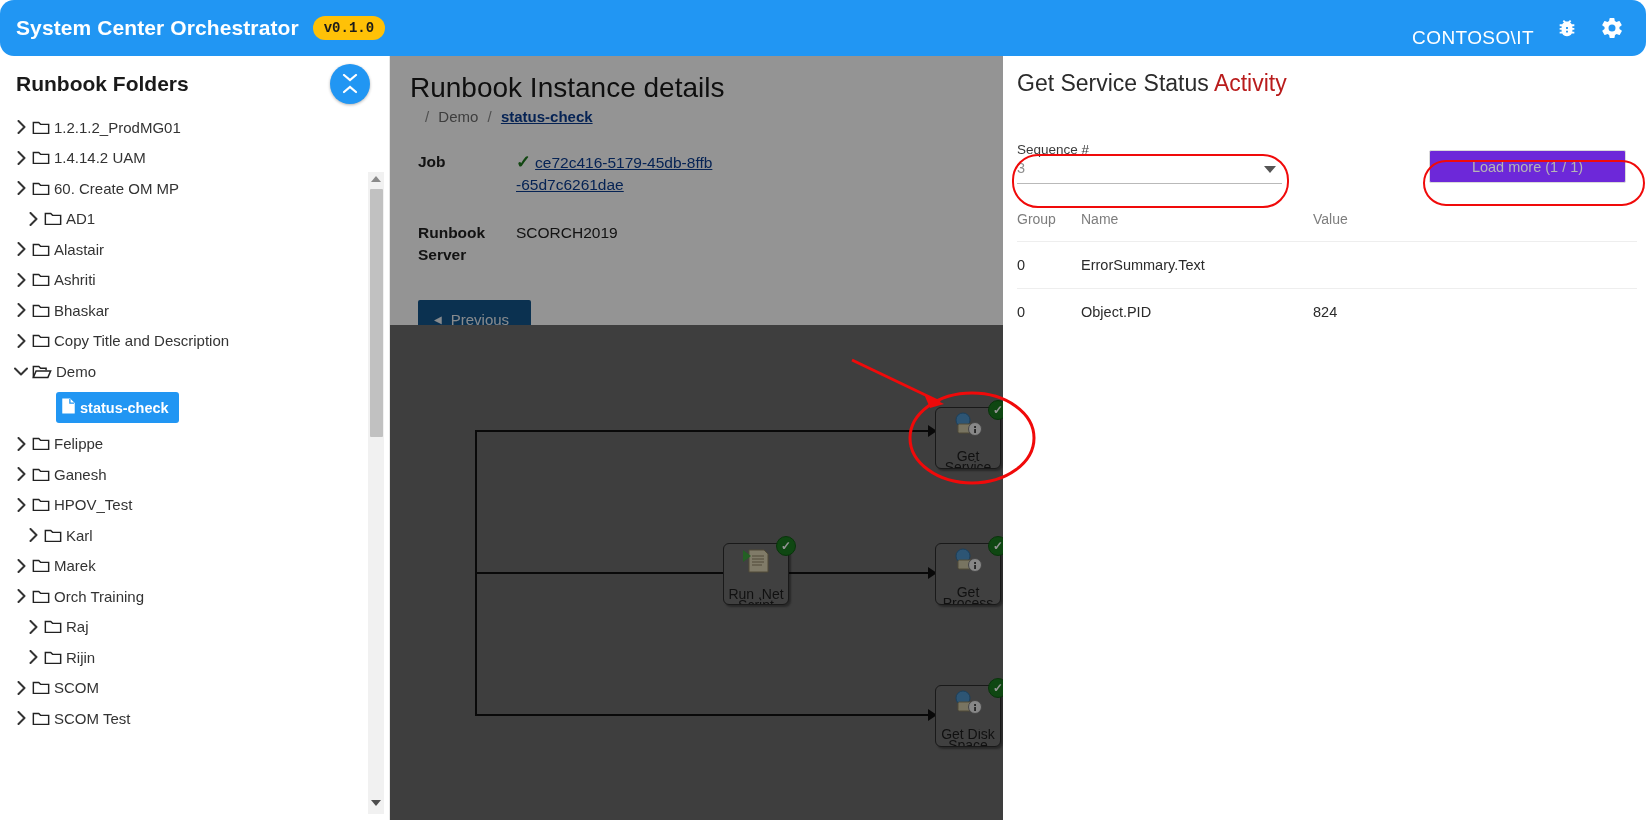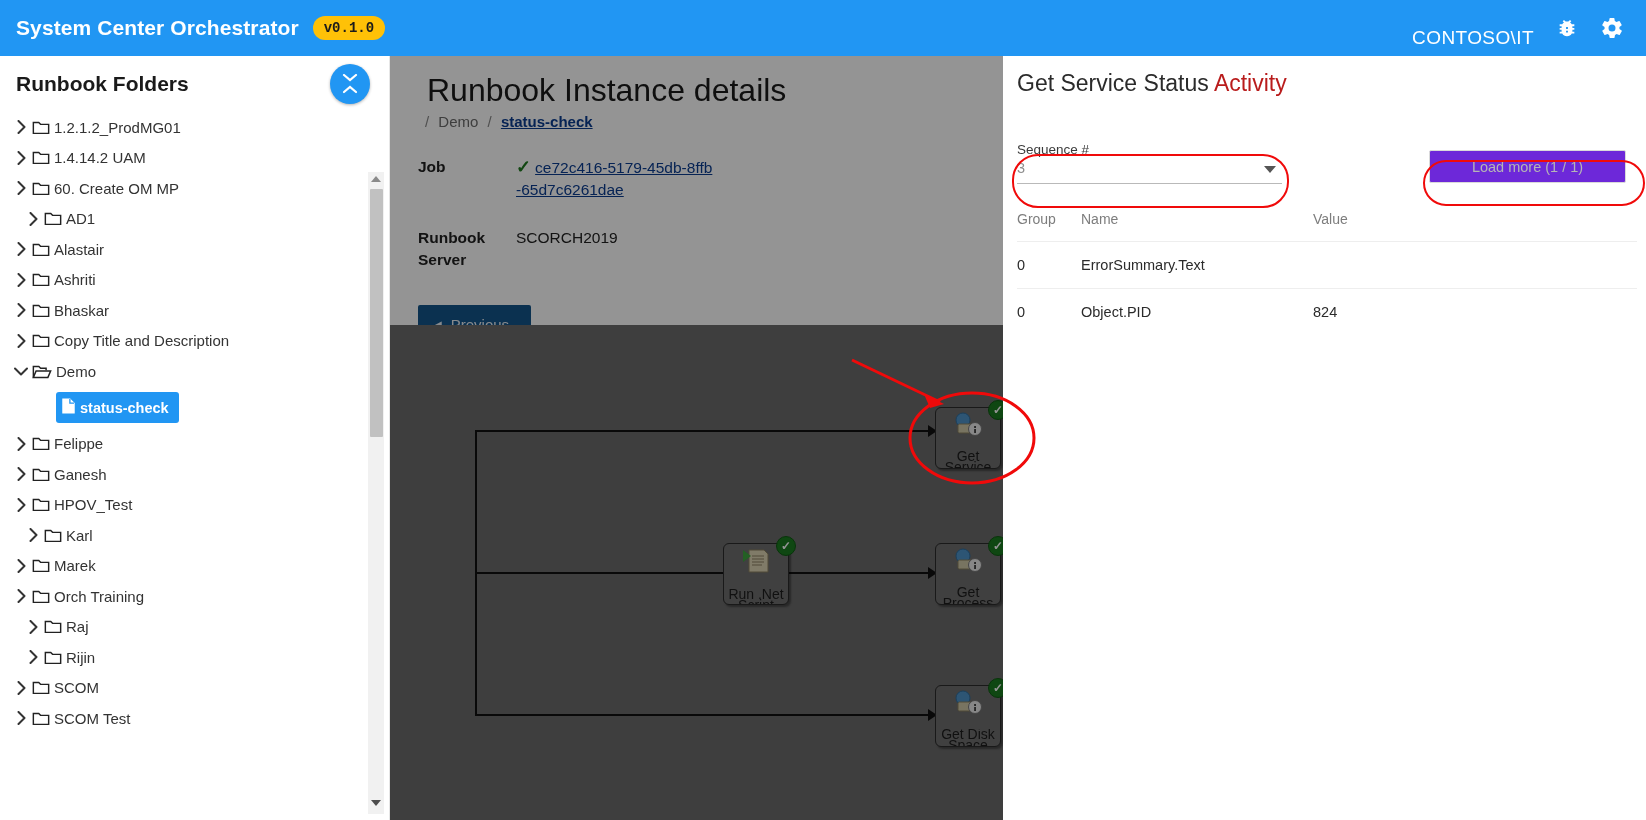--- a/index.html
+++ b/index.html
@@ -11,20 +11,21 @@
     background: #ffffff;
   }
   #app { position: relative; width: 1646px; height: 820px; overflow: hidden; }
 
   
   .topbar {
     position: absolute; top: 0; left: 0; width: 1646px; height: 56px;
     background: #2196f3;
     display: flex; align-items: center;
     z-index: 60;
+    border-radius: 14px;
   }
   .brand {
     color: #ffffff; font-size: 21px; font-weight: bold;
     margin-left: 16px; letter-spacing: .1px;
   }
   .version-badge {
     margin-left: 14px;
     background: #ffc107; color: #1b1b1b;
     font-family: "Liberation Mono", monospace;
     font-size: 14px; font-weight: bold;
@@ -93,21 +94,21 @@
   }
   .sb-arrow.up { top: 120px; border-bottom: 6px solid #8a8a8a; }
   .sb-arrow.down { top: 744px; border-top: 6px solid #4d4d4d; }
 
   
   .main {
     position: absolute; top: 56px; left: 390px; width: 613px; height: 764px;
     background: #ffffff; overflow: hidden;
   }
   .main-inner { padding: 16px 0 0 20px; }
-  .page-title { font-size: 32px; color: #1a1a1a; font-weight: normal; margin: 0 0 2px 17px; }
+  .page-title { font-size: 28px; color: #1a1a1a; font-weight: normal; margin: 0 0 2px 0; }
   .breadcrumb { font-size: 15px; color: #6b6b6b; margin: 4px 0 0 10px; }
   .breadcrumb .sep { color: #8a8a8a; margin: 0 5px; }
   .breadcrumb .crumb-muted { color: #6b6b6b; }
   .breadcrumb .crumb-link {
     color: #0b3d91; font-weight: bold; text-decoration: underline; cursor: pointer;
   }
   .kv { display: flex; margin: 26px 0 0 8px; }
   .kv-key { width: 98px; font-size: 15.5px; font-weight: bold; color: #222; line-height: 22px; }
   .kv-val { font-size: 15.5px; color: #222; line-height: 22px; max-width: 200px; }
   .job-link { color: #0b3d91; text-decoration: underline; cursor: pointer; word-break: break-all; }

